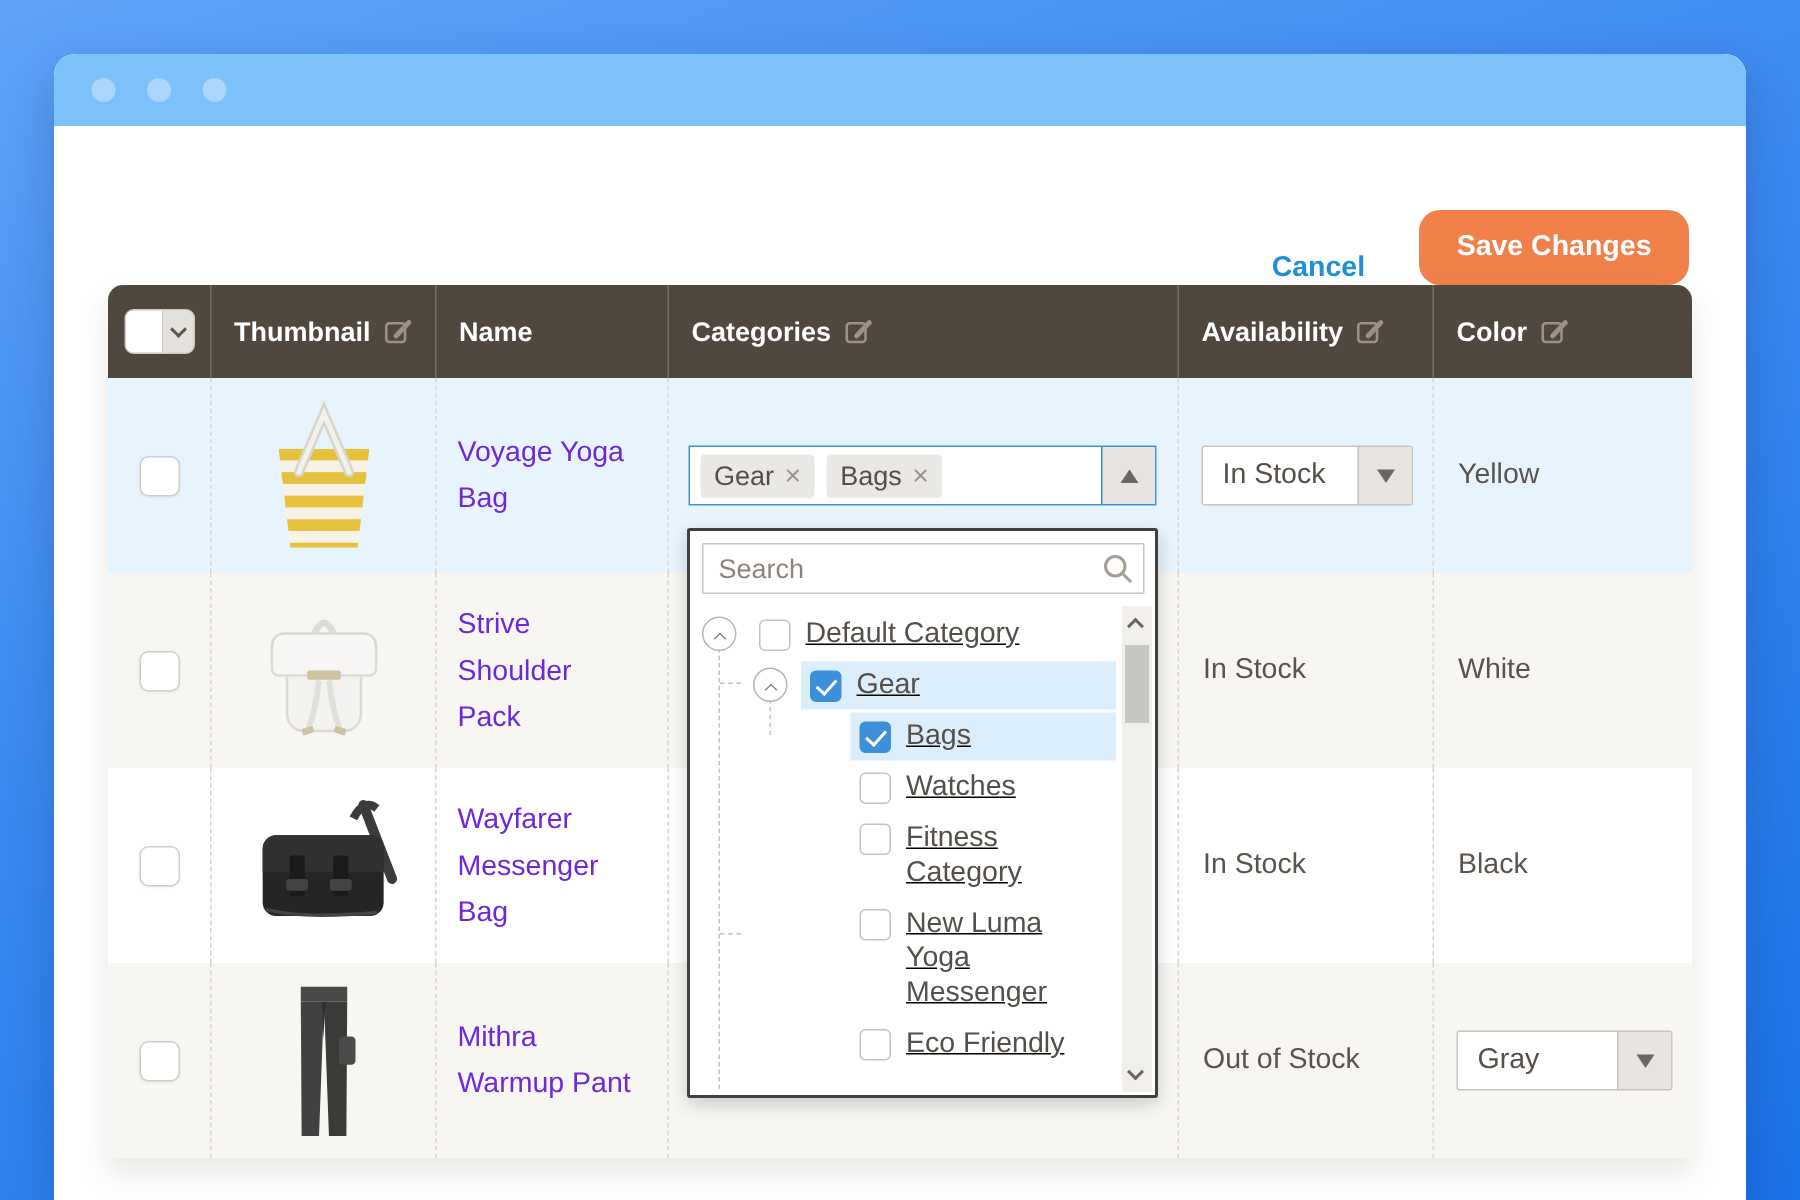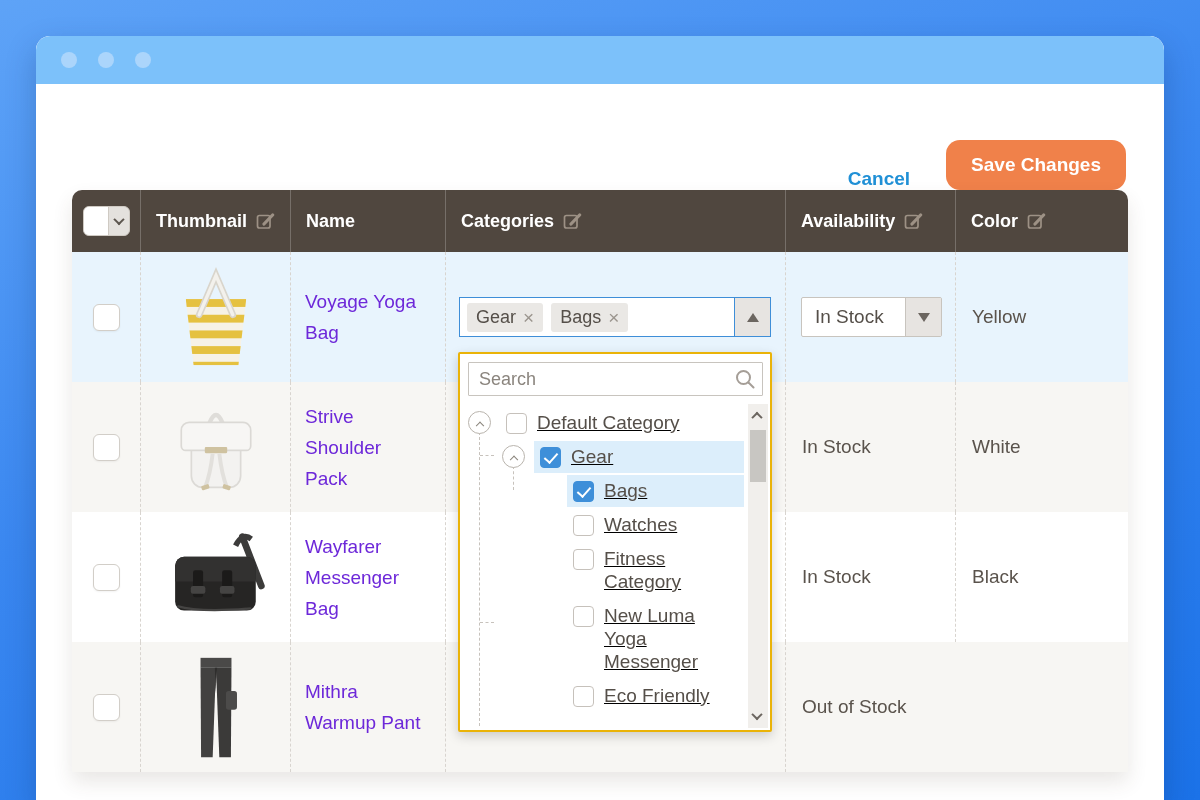--- a/index.html
+++ b/index.html
@@ -63,21 +63,21 @@
   .cell-cats{position:relative;}
   .multisel{display:flex;margin-left:13px;width:312px;height:40px;border:1px solid #3e8ed8;background:#fff;}
   .multisel .tags{flex:1;display:flex;align-items:center;gap:8px;padding:0 7px;}
   .tag{display:flex;align-items:center;gap:7px;background:#eae8e5;border-radius:3px;padding:4px 9px;
     font-size:18px;color:#554f49;cursor:default;}
   .tag .x{color:#9b958e;font-size:19px;line-height:1;cursor:pointer;}
   .multisel .btn{width:36px;border-left:1px solid #3e8ed8;background:#e7e4e1;display:flex;
     align-items:center;justify-content:center;cursor:pointer;}
   
   .panel{position:absolute;left:386px;top:162px;width:314px;height:380px;background:#fff;
-    border:2px solid #eab308;border-radius:2px;box-shadow:0 4px 12px rgba(0,0,0,.18);z-index:5;}
+    border:2px solid #404040;border-radius:2px;box-shadow:0 4px 12px rgba(0,0,0,.18);z-index:5;}
   .search-wrap{position:relative;margin:8px 7px 6px 8px;}
   .search{width:100%;height:34px;border:1px solid #c8c4be;border-radius:1px;padding:0 34px 0 10px;
     font-size:18px;color:#5a534c;outline:none;}
   .search::placeholder{color:#8b857e;}
   .mag{position:absolute;right:7px;top:6px;}
   .tree{position:absolute;left:0;top:52px;right:26px;bottom:4px;overflow:hidden;}
   .trow{display:flex;align-items:flex-start;padding:1px 0;position:relative;z-index:1;text-decoration:underline;}
   .trow .inner{flex:1;display:flex;align-items:flex-start;gap:10px;padding:4px 8px 5px 6px;}
   .trow.hl .inner{background:#dceefb;}
   .l0{padding-left:8px;}
@@ -287,20 +287,28 @@
             <rect x="54" y="38" width="10" height="17" rx="2.5" fill="#4c4b4a"></rect>
           </svg>
         </div>
         <div class="cell cell-name">
             <span class="name-txt">Mithra Warmup Pant</span>
           </div>
         <div class="cell"></div>
         <div class="cell cell-text">
             <span>Out of Stock</span>
           </div>
+        <div class="cell">
+          <div class="selectctl sel-color">
+            <span class="txt">Gray</span>
+            <span class="btn">
+                <i class="tri down"></i>
+              </span>
+          </div>
+        </div>
       </div>
 
       <div class="panel">
         <div class="search-wrap">
           <input class="search" type="text" placeholder="Search" style="">
           <svg class="mag" width="22" height="22" viewBox="0 0 22 22">
               <circle cx="9.5" cy="9.5" r="6.5" fill="none" stroke="#a59e97" stroke-width="2"></circle>
               <path d="M14.5 14.5 L19.5 19.5" stroke="#a59e97" stroke-width="2" stroke-linecap="round"></path>
             </svg>
         </div>

